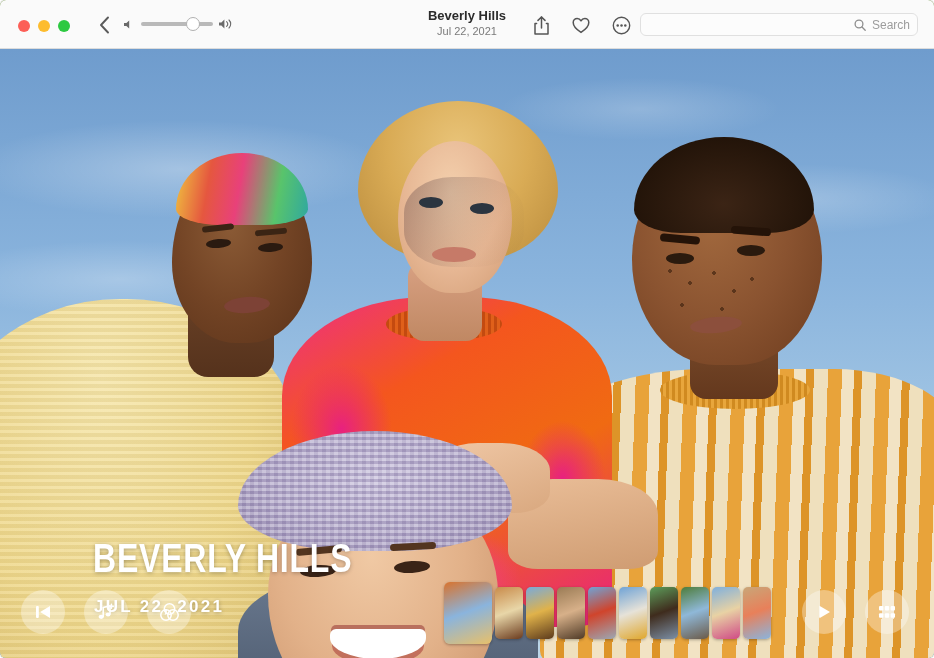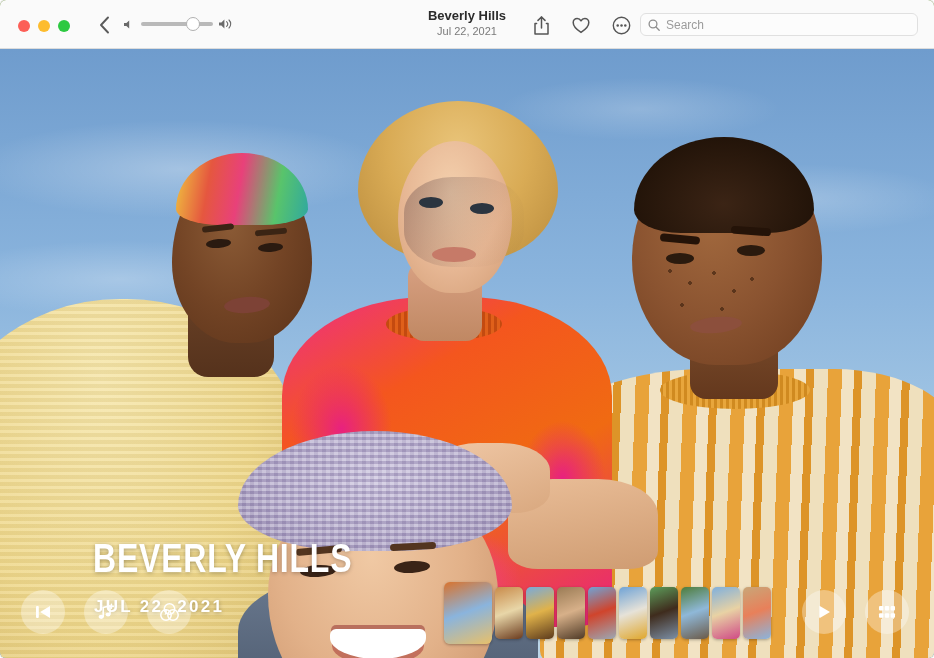--- a/index.html
+++ b/index.html
@@ -82,21 +82,21 @@
     cursor: default;
   }
 
   .search-field {
     position: absolute; left: 640px; top: 13px;
     width: 278px; height: 23px;
     background: #fcfcfc;
     border: 1px solid #e0e0e0;
     border-radius: 6px;
     display: flex; align-items: center;
-    padding: 0 7px; gap: 6px;
+    padding: 0 7px; gap: 6px; justify-content: flex-end;
   }
   .search-placeholder {
     font-size: 12px; color: #9c9c9c;
   }
 
   
   .photo {
     position: absolute; top: 49px; left: 0;
     width: 934px; height: 609px;
     overflow: hidden;

